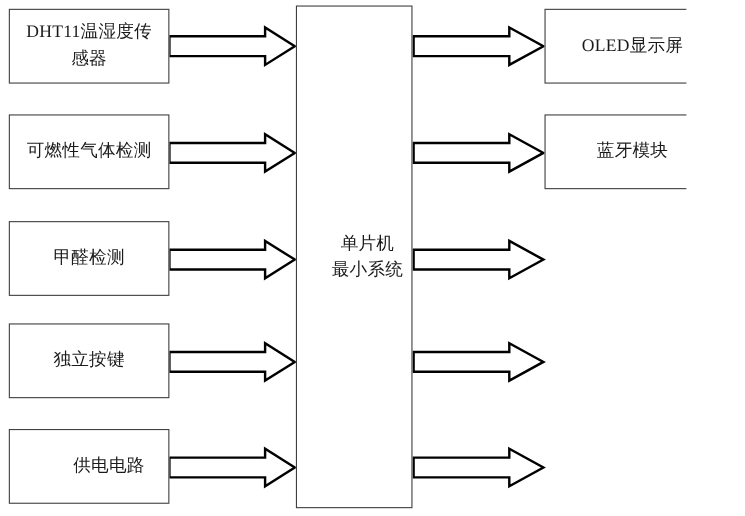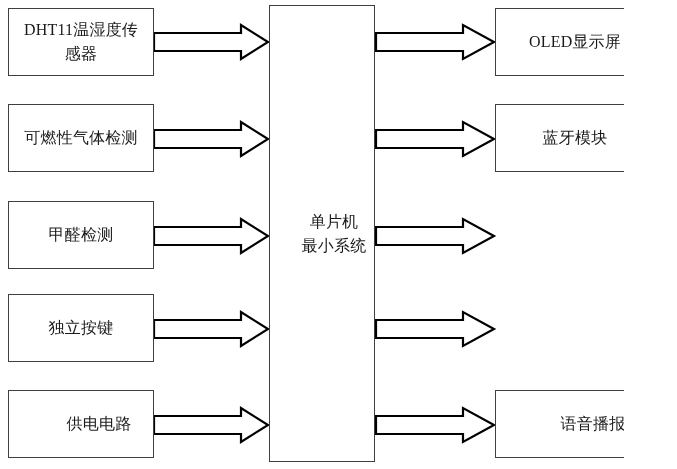--- a/index.html
+++ b/index.html
@@ -106,17 +106,14 @@
     <span class="node-label">单片机
 最小系统</span>
   </div>
 
   <div class="node right-node r2">
     <span class="node-label">蓝牙模块</span>
   </div>
   <div class="node right-node r1">
     <span class="node-label">OLED显示屏</span>
   </div>
-  <div class="node right-node r5">
-    <span class="node-label">语音播报</span>
-  </div>
 
 </div>
 
 </body></html>

